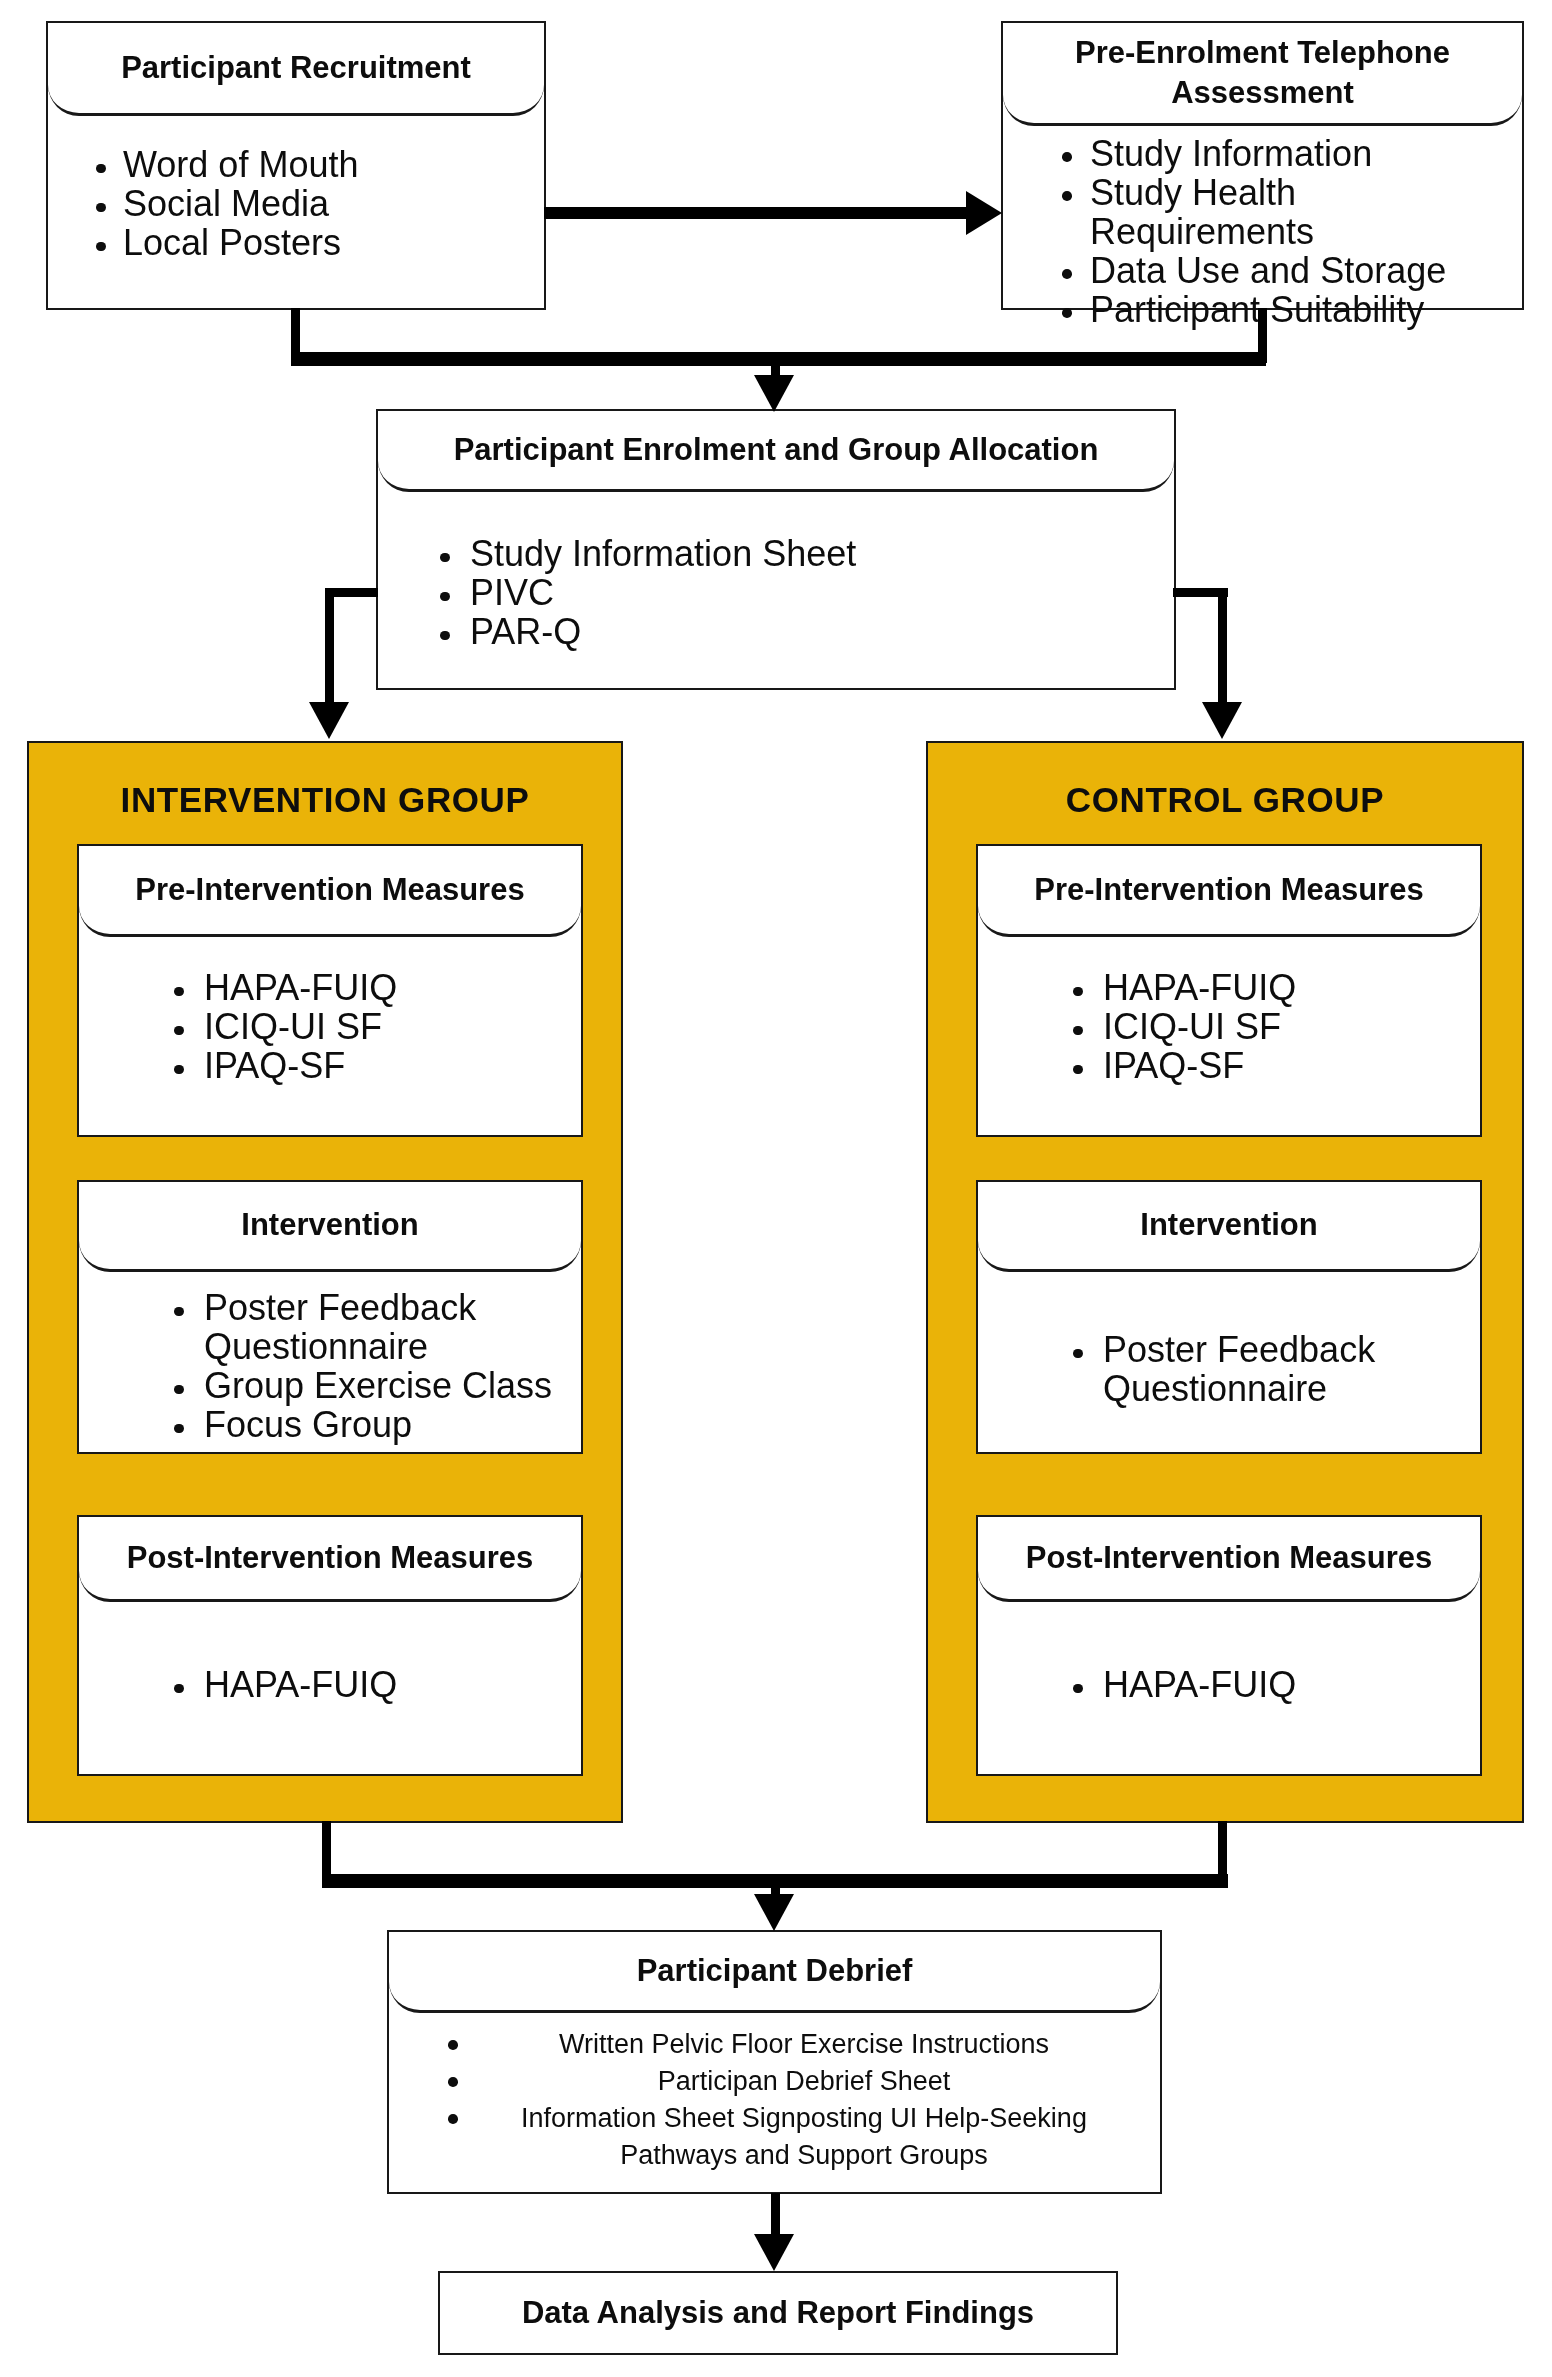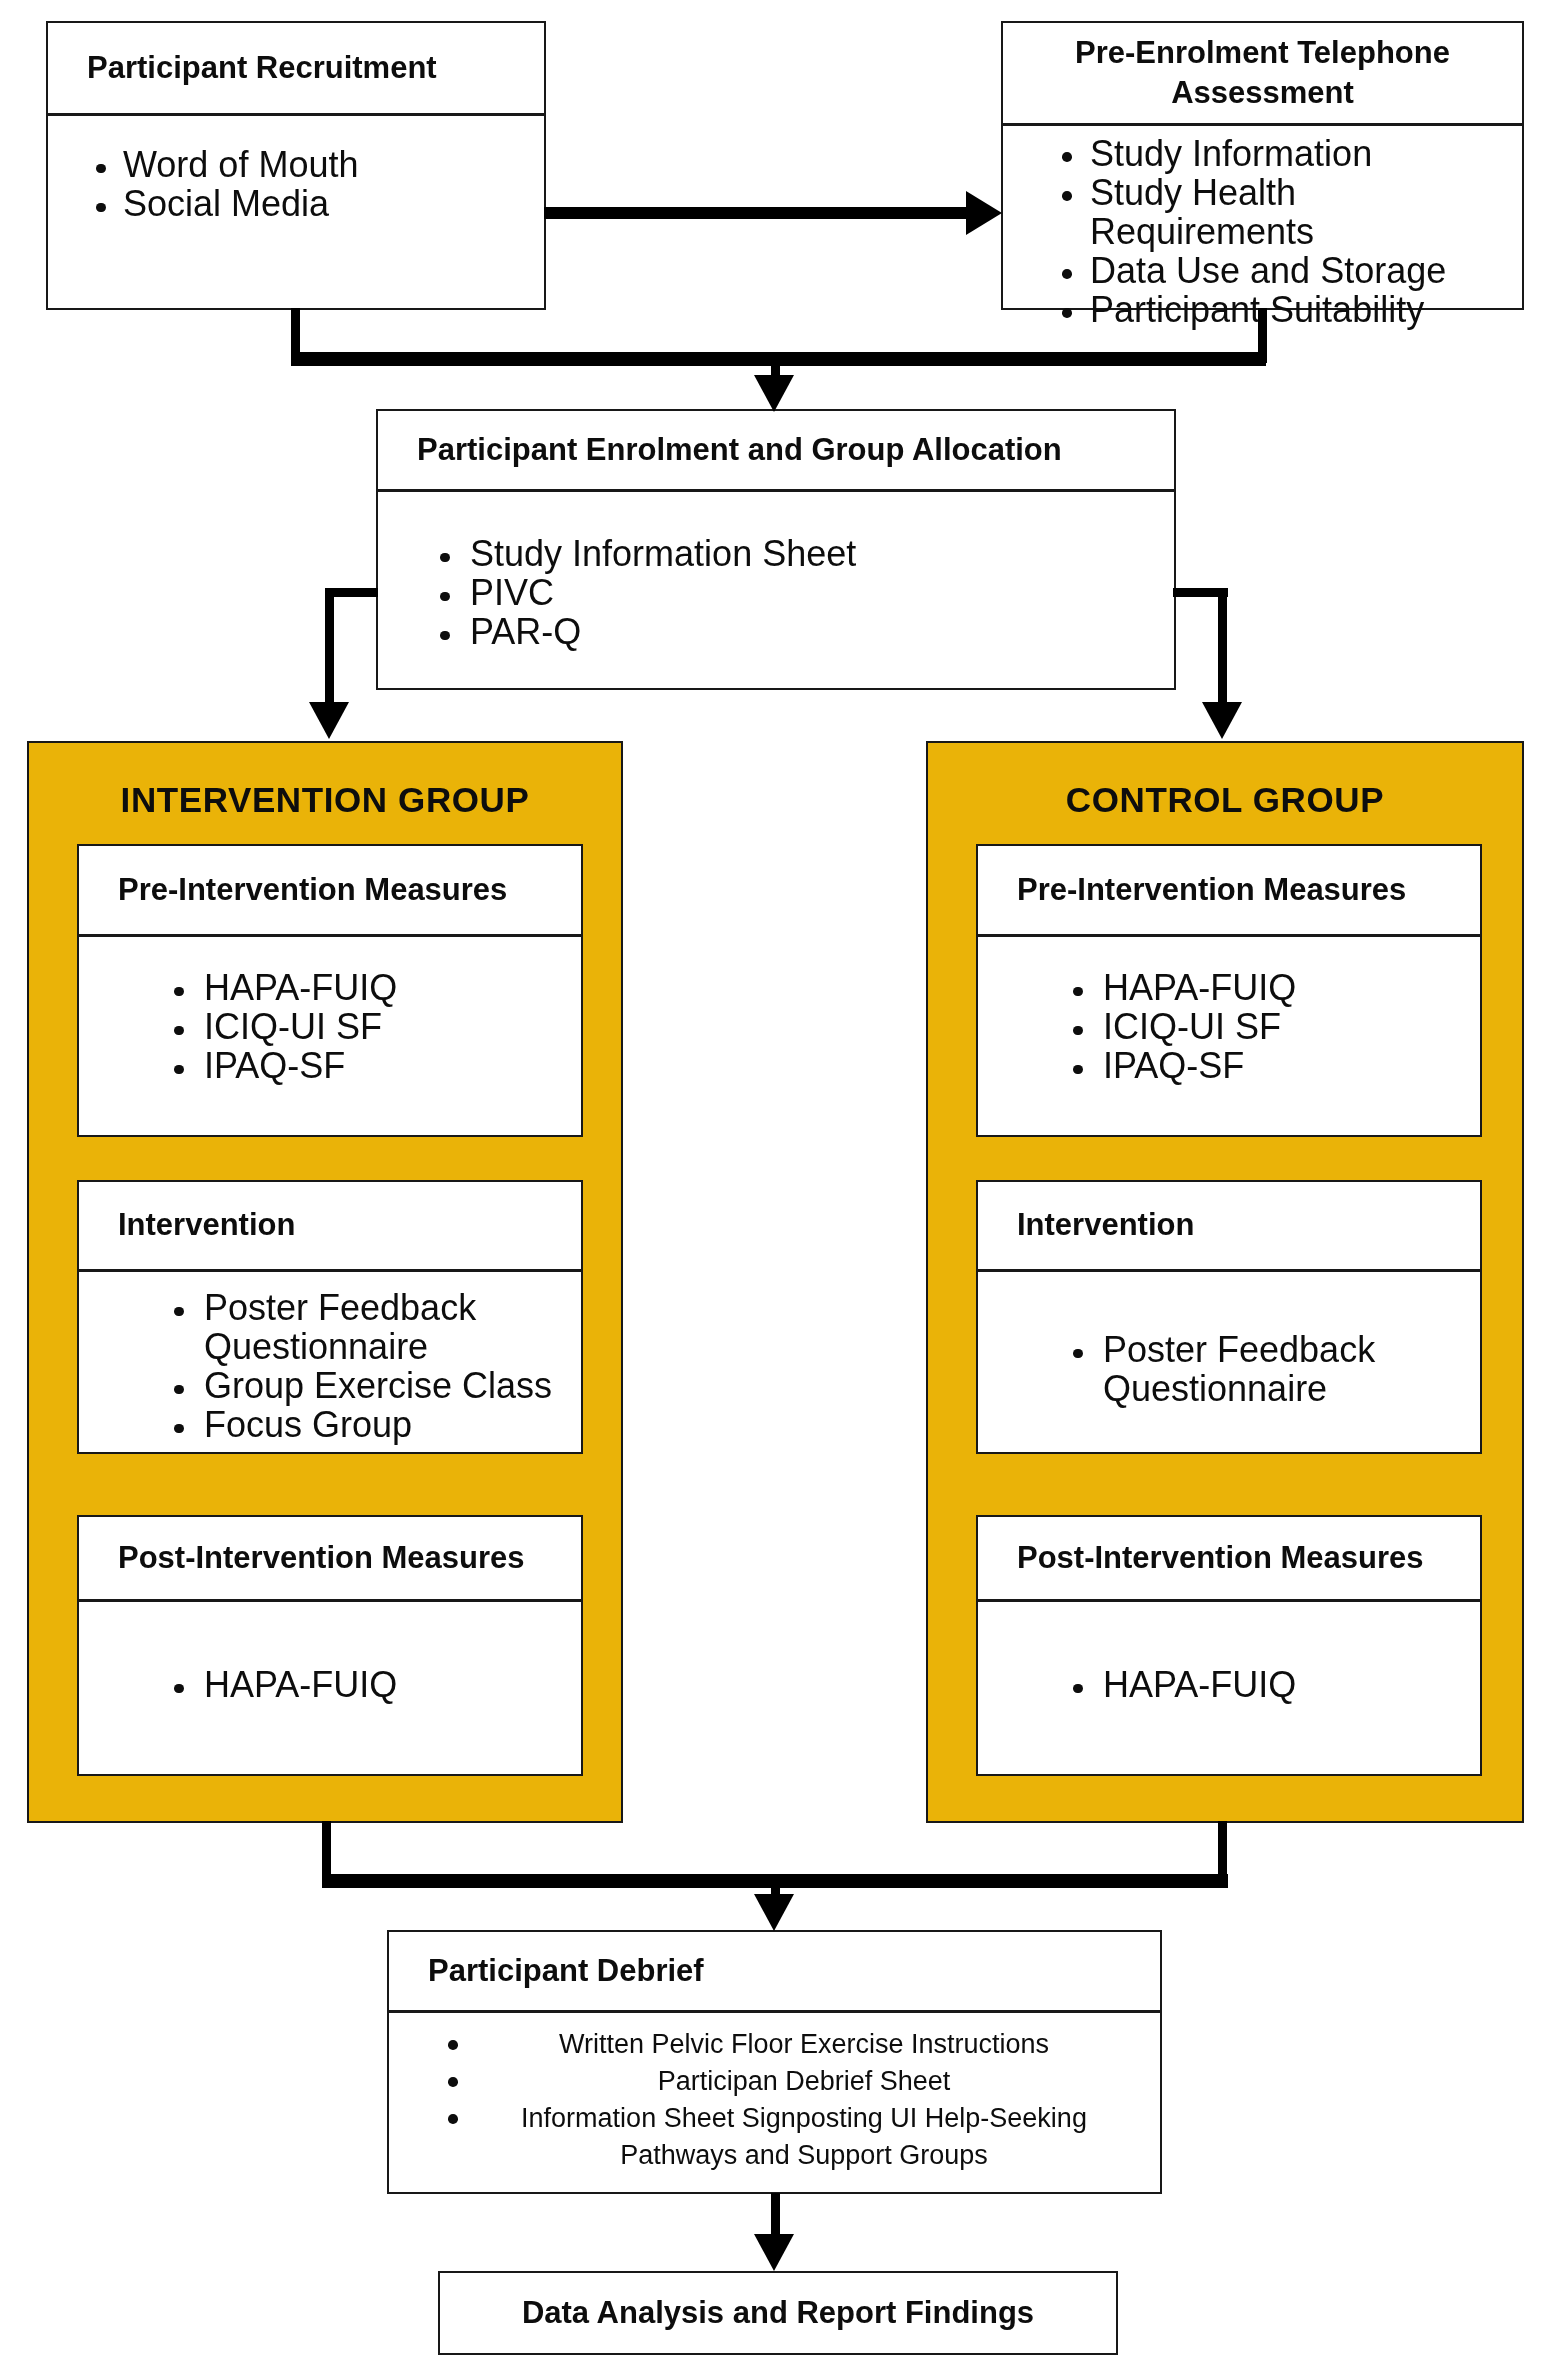--- a/index.html
+++ b/index.html
@@ -11,23 +11,23 @@
   .canvas { position:relative; width:1552px; height:2377px; overflow:hidden; }
 
   
   .box {
     position:absolute; box-sizing:border-box;
     background:#ffffff; border:2.6px solid #181818;
     display:flex; flex-direction:column;
   }
   .box-header {
     box-sizing:border-box; flex:0 0 auto;
-    display:flex; align-items:center; justify-content:flex-start;
+    display:flex; align-items:center; justify-content:center;
     text-align:center; border-bottom:3.2px solid #181818;
-    font-weight:700; font-size:31px; line-height:1.3; padding:0 39px;
+    font-weight:700; font-size:31px; line-height:1.3; padding:0 39px;border-radius:31px;
   }
   .box-body { flex:1 1 auto; }
 
   ul.bullets {
     list-style:none; margin:0; padding:0 26px 0 0;
     font-size:36px; line-height:39px;
   }
   ul.bullets li { position:relative; margin-left:var(--inset,48px); padding-left:var(--gap,28px); }
   ul.bullets li::before {
     content:""; position:absolute; left:0; top:0.52em;
@@ -66,20 +66,21 @@
 <div class="canvas">
 
   <div class="box" style="left:46px; top:21px; width:500px; height:289px;">
     <div class="box-header" style="height:93px;">
       <span class="title-one-line">Participant Recruitment</span>
     </div>
     <div class="box-body">
       <ul class="bullets" style="--inset:48px; --gap:27px; padding-top:29px;">
         <li>Word of Mouth</li>
         <li>Social Media</li>
+        <li>Local Posters</li>
       </ul>
     </div>
   </div>
 
   <div class="box" style="left:1001px; top:21px; width:523px; height:289px;">
     <div class="box-header" style="height:103px;">
       <span>Pre-Enrolment Telephone Assessment</span>
     </div>
     <div class="box-body">
       <ul class="bullets" style="--inset:59px; --gap:28px; padding-top:7.7px;">

